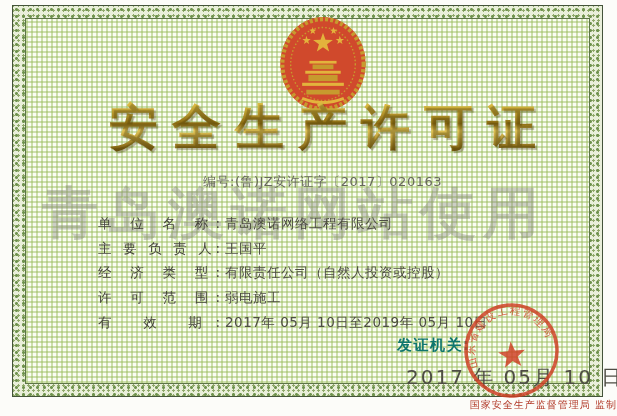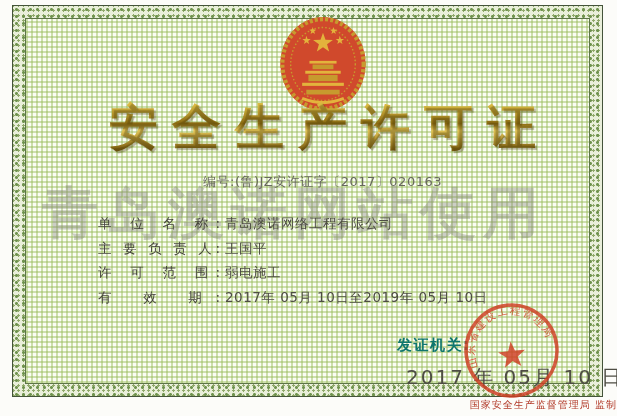--- a/index.html
+++ b/index.html
@@ -113,20 +113,23 @@
     <div class="watermark">青岛澳诺网站使用</div>
 
     <div class="fields">
       <div class="row">
         <span class="f-label">单 位 名 称:</span><span class="f-value">青岛澳诺网络工程有限公司</span>
       </div>
       <div class="row">
         <span class="f-label">主 要 负 责 人:</span><span class="f-value">王国平</span>
       </div>
       <div class="row">
+        <span class="f-label">经 济 类 型:</span><span class="f-value">有限责任公司（自然人投资或控股）</span>
+      </div>
+      <div class="row">
         <span class="f-label">许 可 范 围:</span><span class="f-value">弱电施工</span>
       </div>
       <div class="row">
         <span class="f-label">有 效 期:</span><span class="f-value">2017年 05月 10日至2019年 05月 10日</span>
       </div>
     </div>
 
     <div class="issuer">发证机关:</div>
     <div class="issue-date">2017 年 05月 10 日</div>
 

